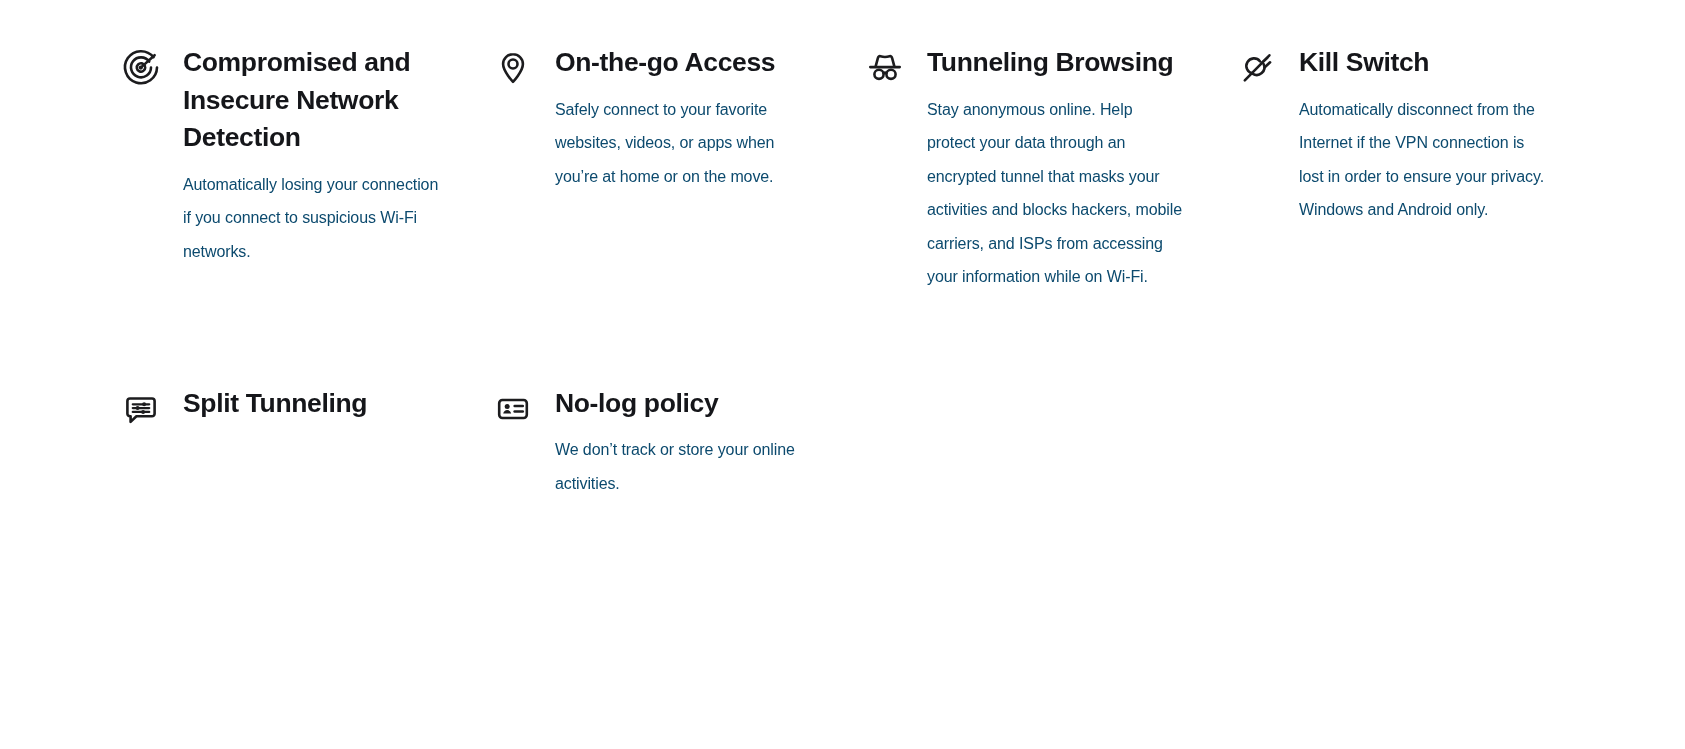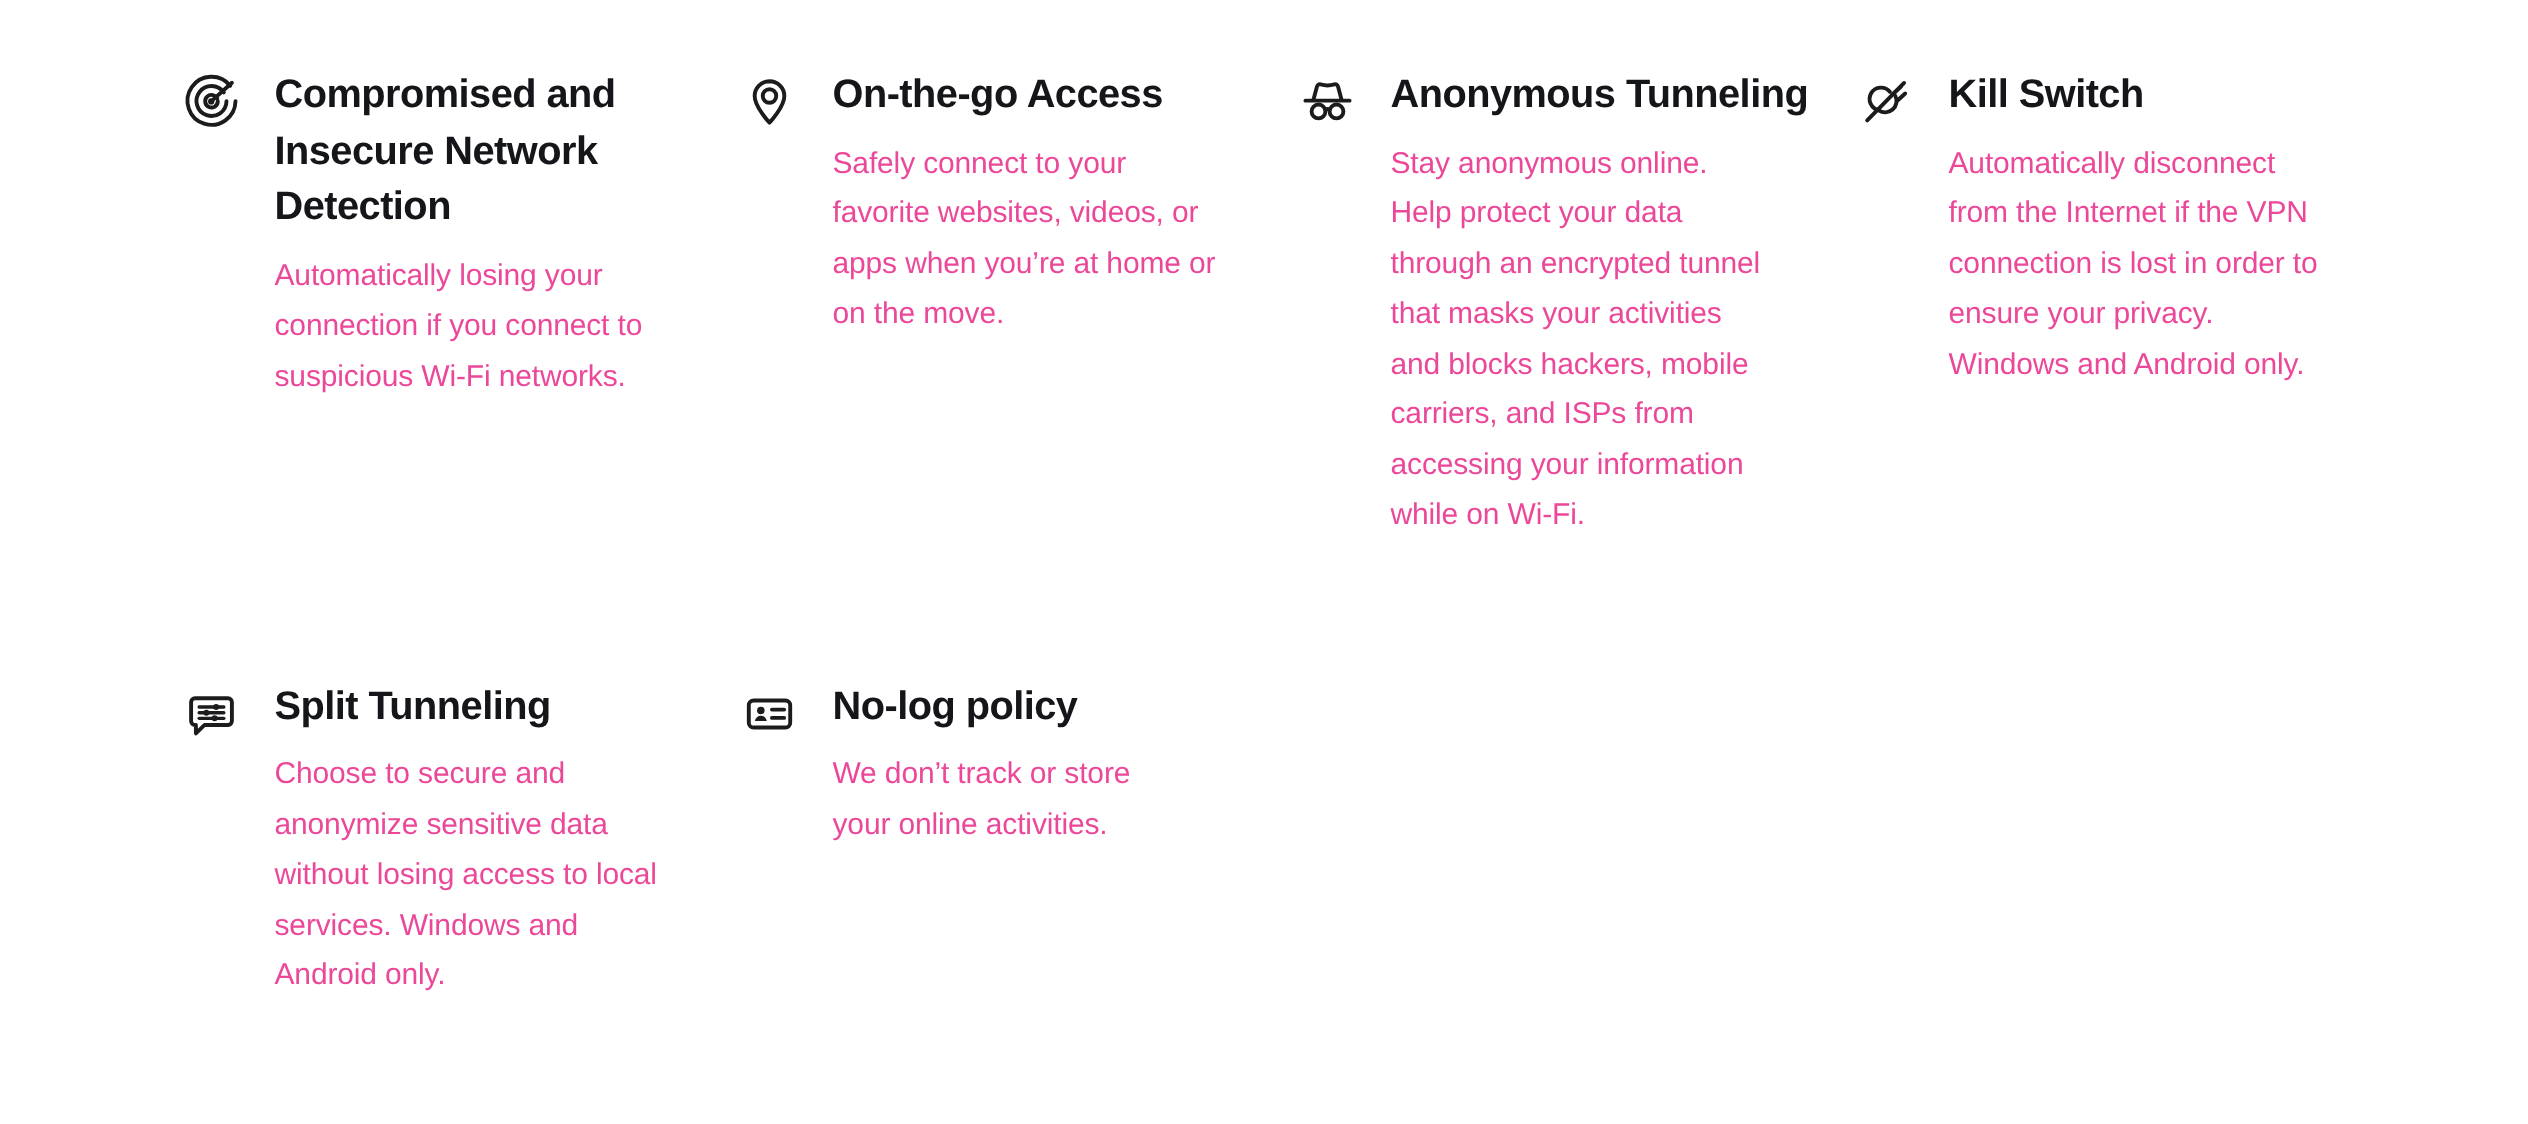--- a/index.html
+++ b/index.html
@@ -55,25 +55,25 @@
   .feature-title {
     font-size: 26.5px;
     font-weight: 700;
     line-height: 37.5px;
     letter-spacing: -0.35px;
     color: #15161a;
     margin: 0;
   }
   .feature-title.w-narrow { max-width: 250px; }
   .feature-desc {
-    font-size: 20px;
+    font-size: 16px;
     font-weight: 400;
     line-height: 33.5px;
     letter-spacing: -0.1px;
-    color: #ec4899;
+    color: #0c4a6e;
     margin: 11px 0 0 0;
   }
   .feature-desc.w1 { max-width: 262px; }
   .feature-desc.w2 { max-width: 258px; }
   .feature-desc.w3 { max-width: 256px; }
   .feature-desc.w4 { max-width: 253px; }
   .feature-desc.w5 { max-width: 258px; }
   .feature-desc.w6 { max-width: 240px; }
 </style>
 </head>
@@ -116,21 +116,21 @@
       <span class="feature-icon">
         <svg viewBox="0 0 44 44" fill="none" xmlns="http://www.w3.org/2000/svg">
           <path d="M12.6 20.6 14.8 12.3c.45-1.7 1.35-2.4 2.6-2.05 1.6.45 3.1.7 4.6.7s3-.25 4.6-.7c1.25-.35 2.15.35 2.6 2.05l2.2 8.3" stroke="#1c1c1e" stroke-width="2.6" stroke-linecap="round" stroke-linejoin="round"></path>
           <path d="M7.3 21.1h29.4" stroke="#1c1c1e" stroke-width="2.6" stroke-linecap="round"></path>
           <circle cx="16" cy="28.3" r="4.6" stroke="#1c1c1e" stroke-width="2.6"></circle>
           <circle cx="28" cy="28.3" r="4.6" stroke="#1c1c1e" stroke-width="2.6"></circle>
           <path d="M20.6 27.1c.9-.55 1.9-.55 2.8 0" stroke="#1c1c1e" stroke-width="2.6" stroke-linecap="round"></path>
         </svg>
       </span>
       <div class="feature-body">
-        <h3 class="feature-title">Anonymous Tunneling</h3>
+        <h3 class="feature-title">Tunneling Browsing</h3>
         <p class="feature-desc w3">Stay anonymous online. Help protect your data through an encrypted tunnel that masks your activities and blocks hackers, mobile carriers, and ISPs from accessing your information while on Wi-Fi.</p>
       </div>
     </div>
 
     <div class="feature-card">
       <span class="feature-icon">
         <svg viewBox="0 0 44 44" fill="none" xmlns="http://www.w3.org/2000/svg">
           <path d="M24.9 15.2a7.6 7.6 0 1 0-7.1 12.3" stroke="#1c1c1e" stroke-width="2.6" stroke-linecap="round"></path>
           <path d="M17.5 27.6a7.6 7.6 0 0 0 11.1-9.6" stroke="#1c1c1e" stroke-width="2.6" stroke-linecap="round"></path>
           <path d="M26.4 17.1 32.2 11.9" stroke="#1c1c1e" stroke-width="2.6" stroke-linecap="round"></path>
@@ -155,21 +155,20 @@
           <path d="M13.8 17.3h16.4" stroke="#1c1c1e" stroke-width="2.3" stroke-linecap="round"></path>
           <path d="M13.8 21.1h16.4" stroke="#1c1c1e" stroke-width="2.3" stroke-linecap="round"></path>
           <path d="M13.8 24.9h16.4" stroke="#1c1c1e" stroke-width="2.3" stroke-linecap="round"></path>
           <circle cx="25.1" cy="17.3" r="2" fill="#1c1c1e"></circle>
           <circle cx="18.6" cy="21.1" r="2" fill="#1c1c1e"></circle>
           <circle cx="24.1" cy="24.9" r="2" fill="#1c1c1e"></circle>
         </svg>
       </span>
       <div class="feature-body">
         <h3 class="feature-title">Split Tunneling</h3>
-        <p class="feature-desc w5">Choose to secure and anonymize sensitive data without losing access to local services. Windows and Android only.</p>
       </div>
     </div>
 
     <div class="feature-card col-w">
       <span class="feature-icon">
         <svg viewBox="0 0 44 44" fill="none" xmlns="http://www.w3.org/2000/svg">
           <rect x="8.2" y="13" width="27.6" height="18" rx="3.2" stroke="#1c1c1e" stroke-width="2.6"></rect>
           <circle cx="16.2" cy="19.6" r="2.5" fill="#1c1c1e"></circle>
           <path d="M12.2 26.6c.5-2.2 2.1-3.5 4-3.5s3.5 1.3 4 3.5Z" fill="#1c1c1e"></path>
           <path d="M23.6 19h8.2" stroke="#1c1c1e" stroke-width="2.5" stroke-linecap="round"></path>

